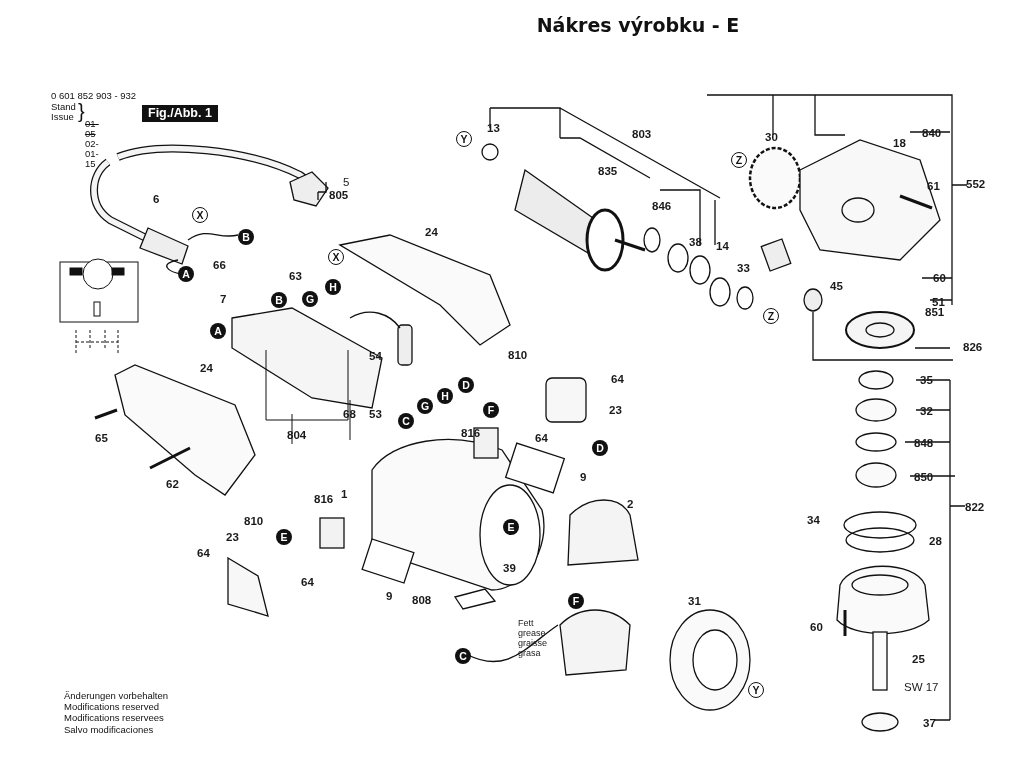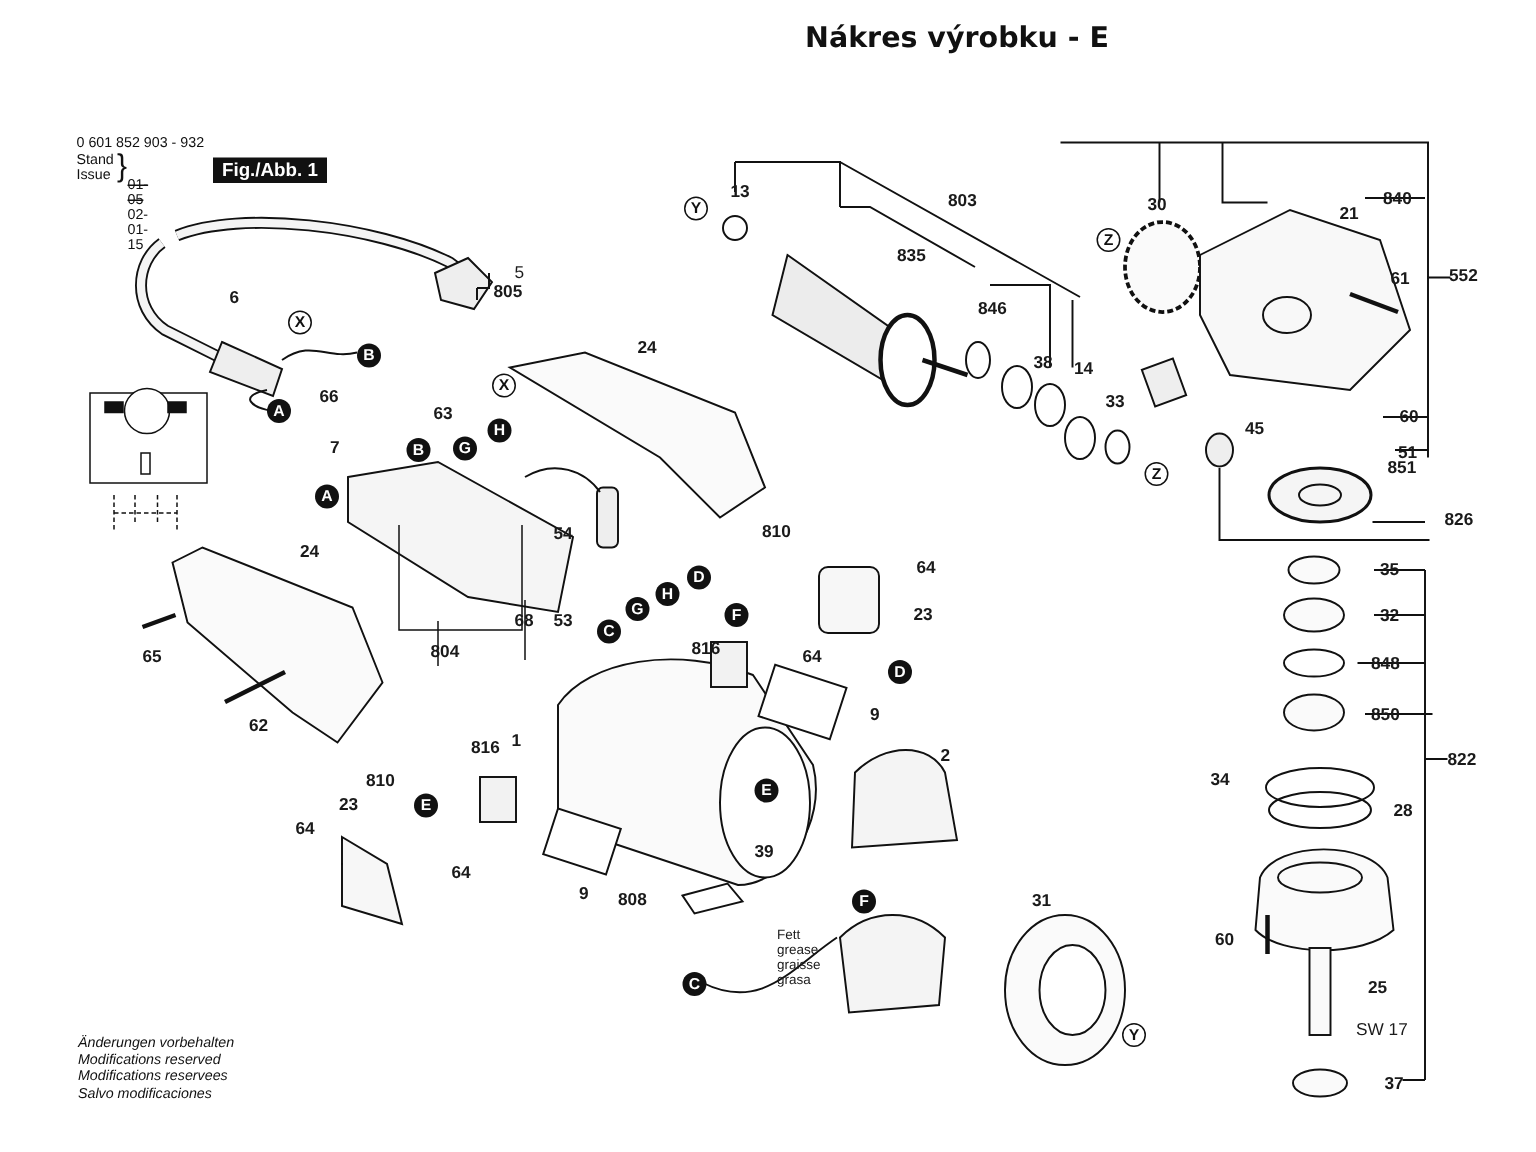--- a/index.html
+++ b/index.html
@@ -7,21 +7,21 @@
          font-family: "Liberation Sans", sans-serif; color: #111; }
   .page-title { position: absolute; left: 0; width: 1280px; top: 14px; text-align: center;
          font-family: "DejaVu Sans", sans-serif; font-weight: bold; font-size: 19px; color: #111; }
   .part-no { position: absolute; left: 51px; top: 90px; font-size: 9.5px; }
   .stand { position: absolute; left: 51px; top: 102px; font-size: 9.5px; line-height: 10px; }
   .stand .old { text-decoration: line-through; margin-top: 17px; }
   .brace { position: absolute; left: 78px; top: 101px; font-size: 20px; line-height: 20px; transform: scaleY(1.05); }
   .stand .vals { position: absolute; left: 34px; top: 0; }
   .fig-badge { position: absolute; left: 142px; top: 105px; background: #111; color: #fff;
          font-weight: bold; font-size: 12.5px; padding: 1px 6px 2px 6px; }
-  .footer { position: absolute; left: 52px; top: 690px; font-size: 9.5px; line-height: 11.2px; font-style: italic; }
+  .footer { position: absolute; left: 64px; top: 690px; font-size: 9.5px; line-height: 11.2px; }
   svg.diagram { position: absolute; left: 0; top: 0; }
   .lbl { position: absolute; font-size: 11.5px; font-weight: bold; color: #1a1a1a; white-space: nowrap; }
   .lbl.small { font-size: 9px; font-weight: normal; line-height: 10px; }
   .mark { position: absolute; width: 16px; height: 16px; border-radius: 50%; font-size: 10.5px; font-weight: bold;
           text-align: center; line-height: 16px; }
   .mark.filled { background: #111; color: #fff; }
   .mark.open { background: #fff; color: #111; border: 1.5px solid #111; width: 14px; height: 14px; line-height: 14px; }
 </style>
 </head>
 <body>
@@ -136,21 +136,21 @@
 </svg>
 
 <div class="lbl" style="left:487px;top:122px">13</div>
 <div class="lbl" style="left:632px;top:128px">803</div>
 <div class="lbl" style="left:598px;top:165px">835</div>
 <div class="lbl" style="left:652px;top:200px">846</div>
 <div class="lbl" style="left:689px;top:236px">38</div>
 <div class="lbl" style="left:716px;top:240px">14</div>
 <div class="lbl" style="left:737px;top:262px">33</div>
 <div class="lbl" style="left:765px;top:131px">30</div>
-<div class="lbl" style="left:893px;top:137px">21</div>
+<div class="lbl" style="left:893px;top:137px">18</div>
 <div class="lbl" style="left:922px;top:127px">840</div>
 <div class="lbl" style="left:966px;top:178px">552</div>
 <div class="lbl" style="left:927px;top:180px">61</div>
 <div class="lbl" style="left:933px;top:272px">60</div>
 <div class="lbl" style="left:932px;top:296px">51</div>
 <div class="lbl" style="left:925px;top:306px">851</div>
 <div class="lbl" style="left:830px;top:280px">45</div>
 <div class="lbl" style="left:963px;top:341px">826</div>
 <div class="lbl" style="left:920px;top:374px">35</div>
 <div class="lbl" style="left:920px;top:405px">32</div>

